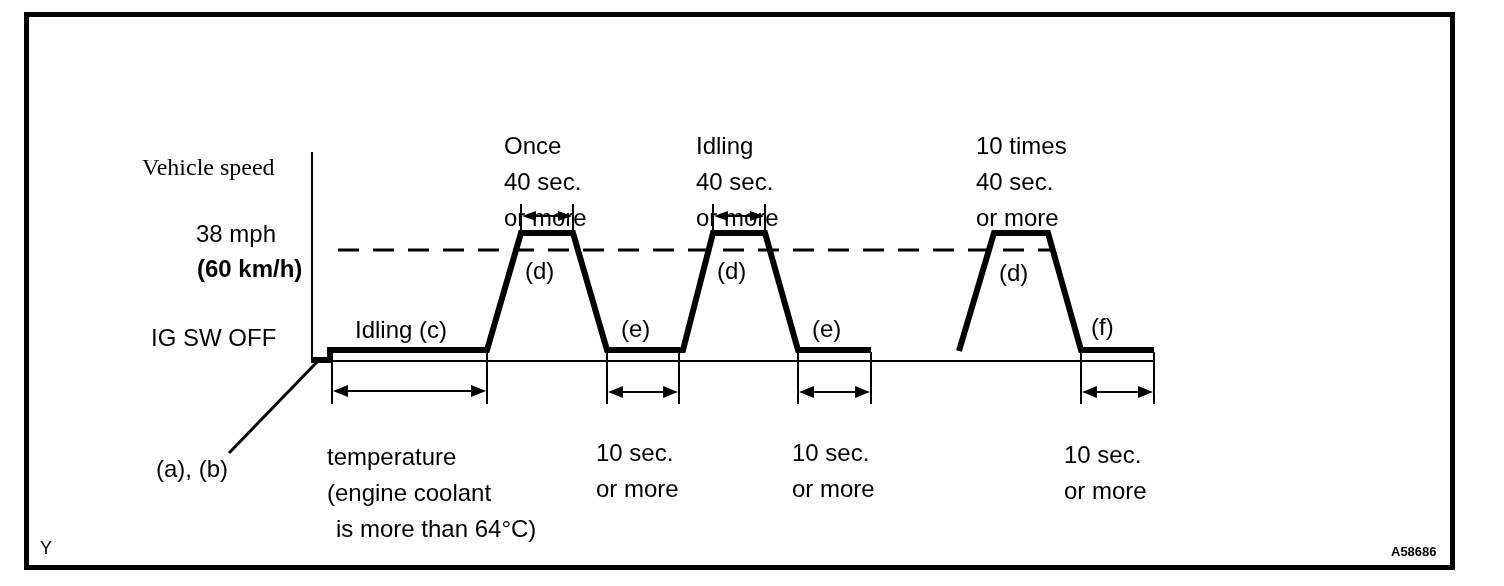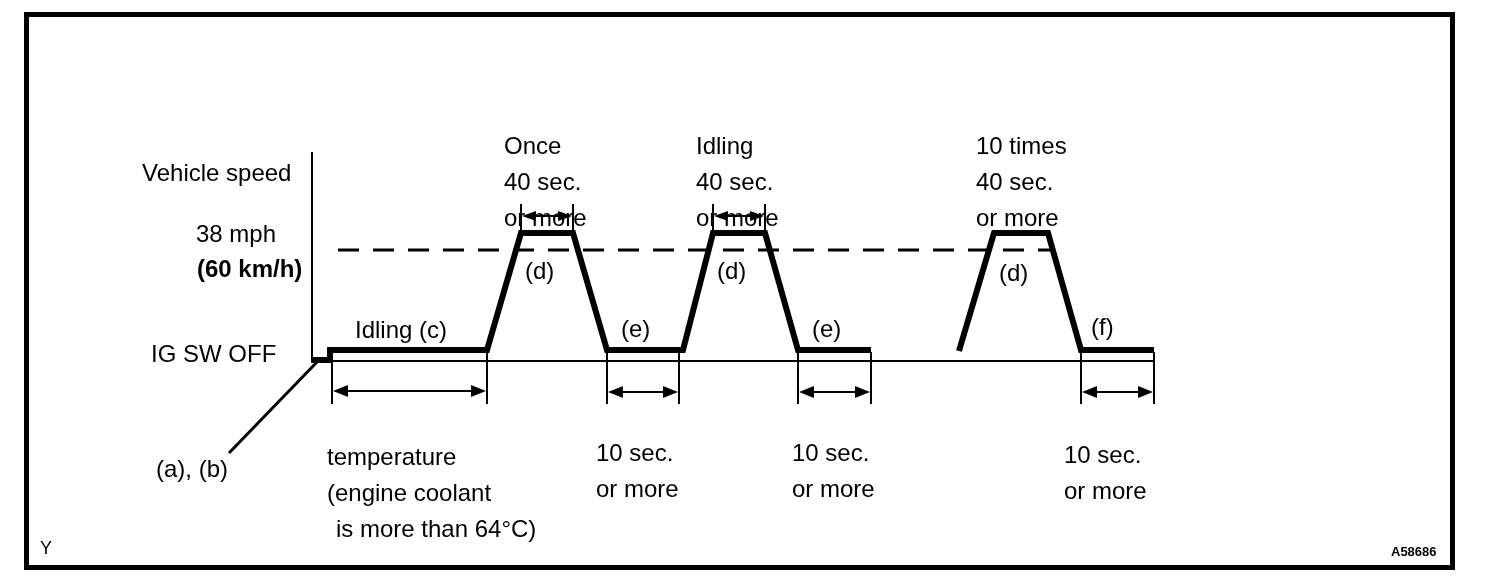--- a/index.html
+++ b/index.html
@@ -83,24 +83,24 @@
       <polygon points="870,392 855,386 855,398" stroke="none"></polygon>
     </g>
 
     <g stroke="#000" fill="#000">
       <line x1="1094" y1="392" x2="1141" y2="392" stroke-width="2"></line>
       <polygon points="1082,392 1097,386 1097,398" stroke="none"></polygon>
       <polygon points="1153,392 1138,386 1138,398" stroke="none"></polygon>
     </g>
   </svg>
 
-  <div class="lbl" style="left:142px;top:159px;">Vehicle speed</div>
+  <div class="lbl" style="left:142px;top:153px;font-family:Liberation Serif, serif;">Vehicle speed</div>
   <div class="lbl" style="left:196px;top:220px;">38 mph</div>
   <div class="lbl" style="left:197px;top:255px;font-weight:bold;">(60 km/h)</div>
-  <div class="lbl" style="left:151px;top:340px;text-align:right;">IG SW OFF</div>
+  <div class="lbl" style="left:151px;top:324px;text-align:right;">IG SW OFF</div>
 
   <div class="stack" style="left:504px;top:101px;">
     <div>Once</div>
     <div>40 sec.</div>
     <div>or more</div>
   </div>
   <div class="stack" style="left:696px;top:101px;">
     <div>Idling</div>
     <div>40 sec.</div>
     <div>or more</div>

